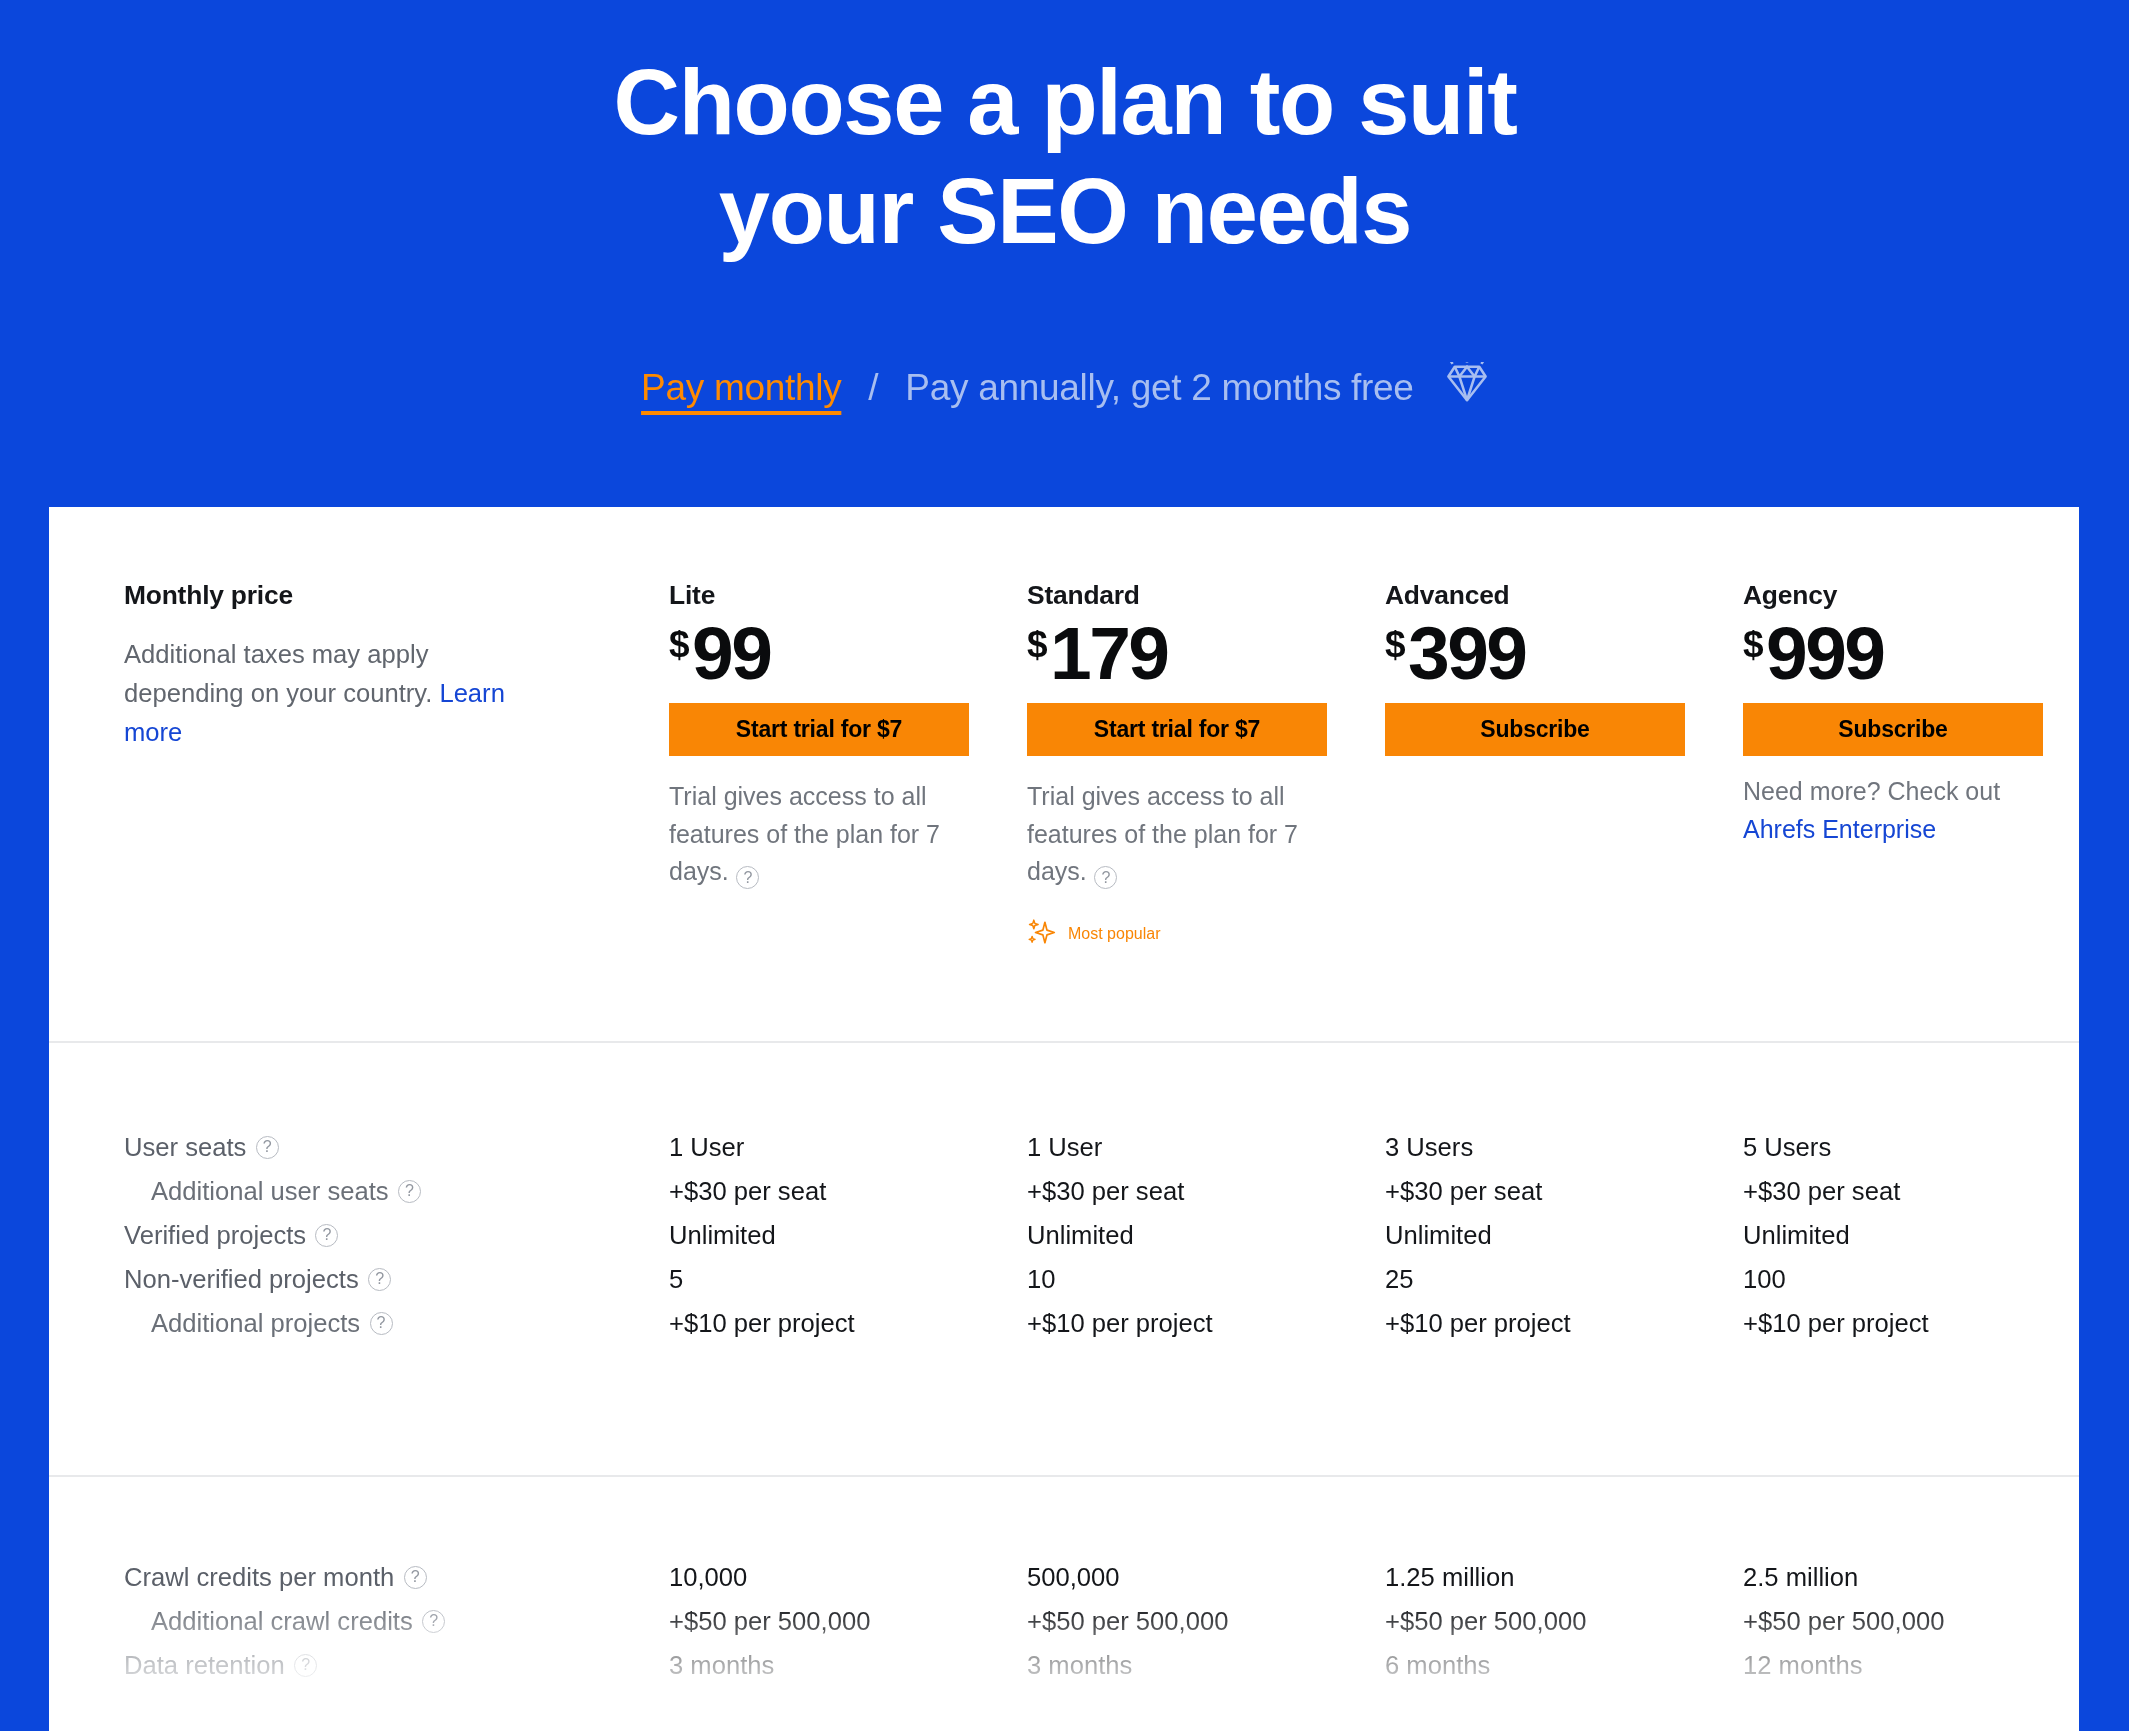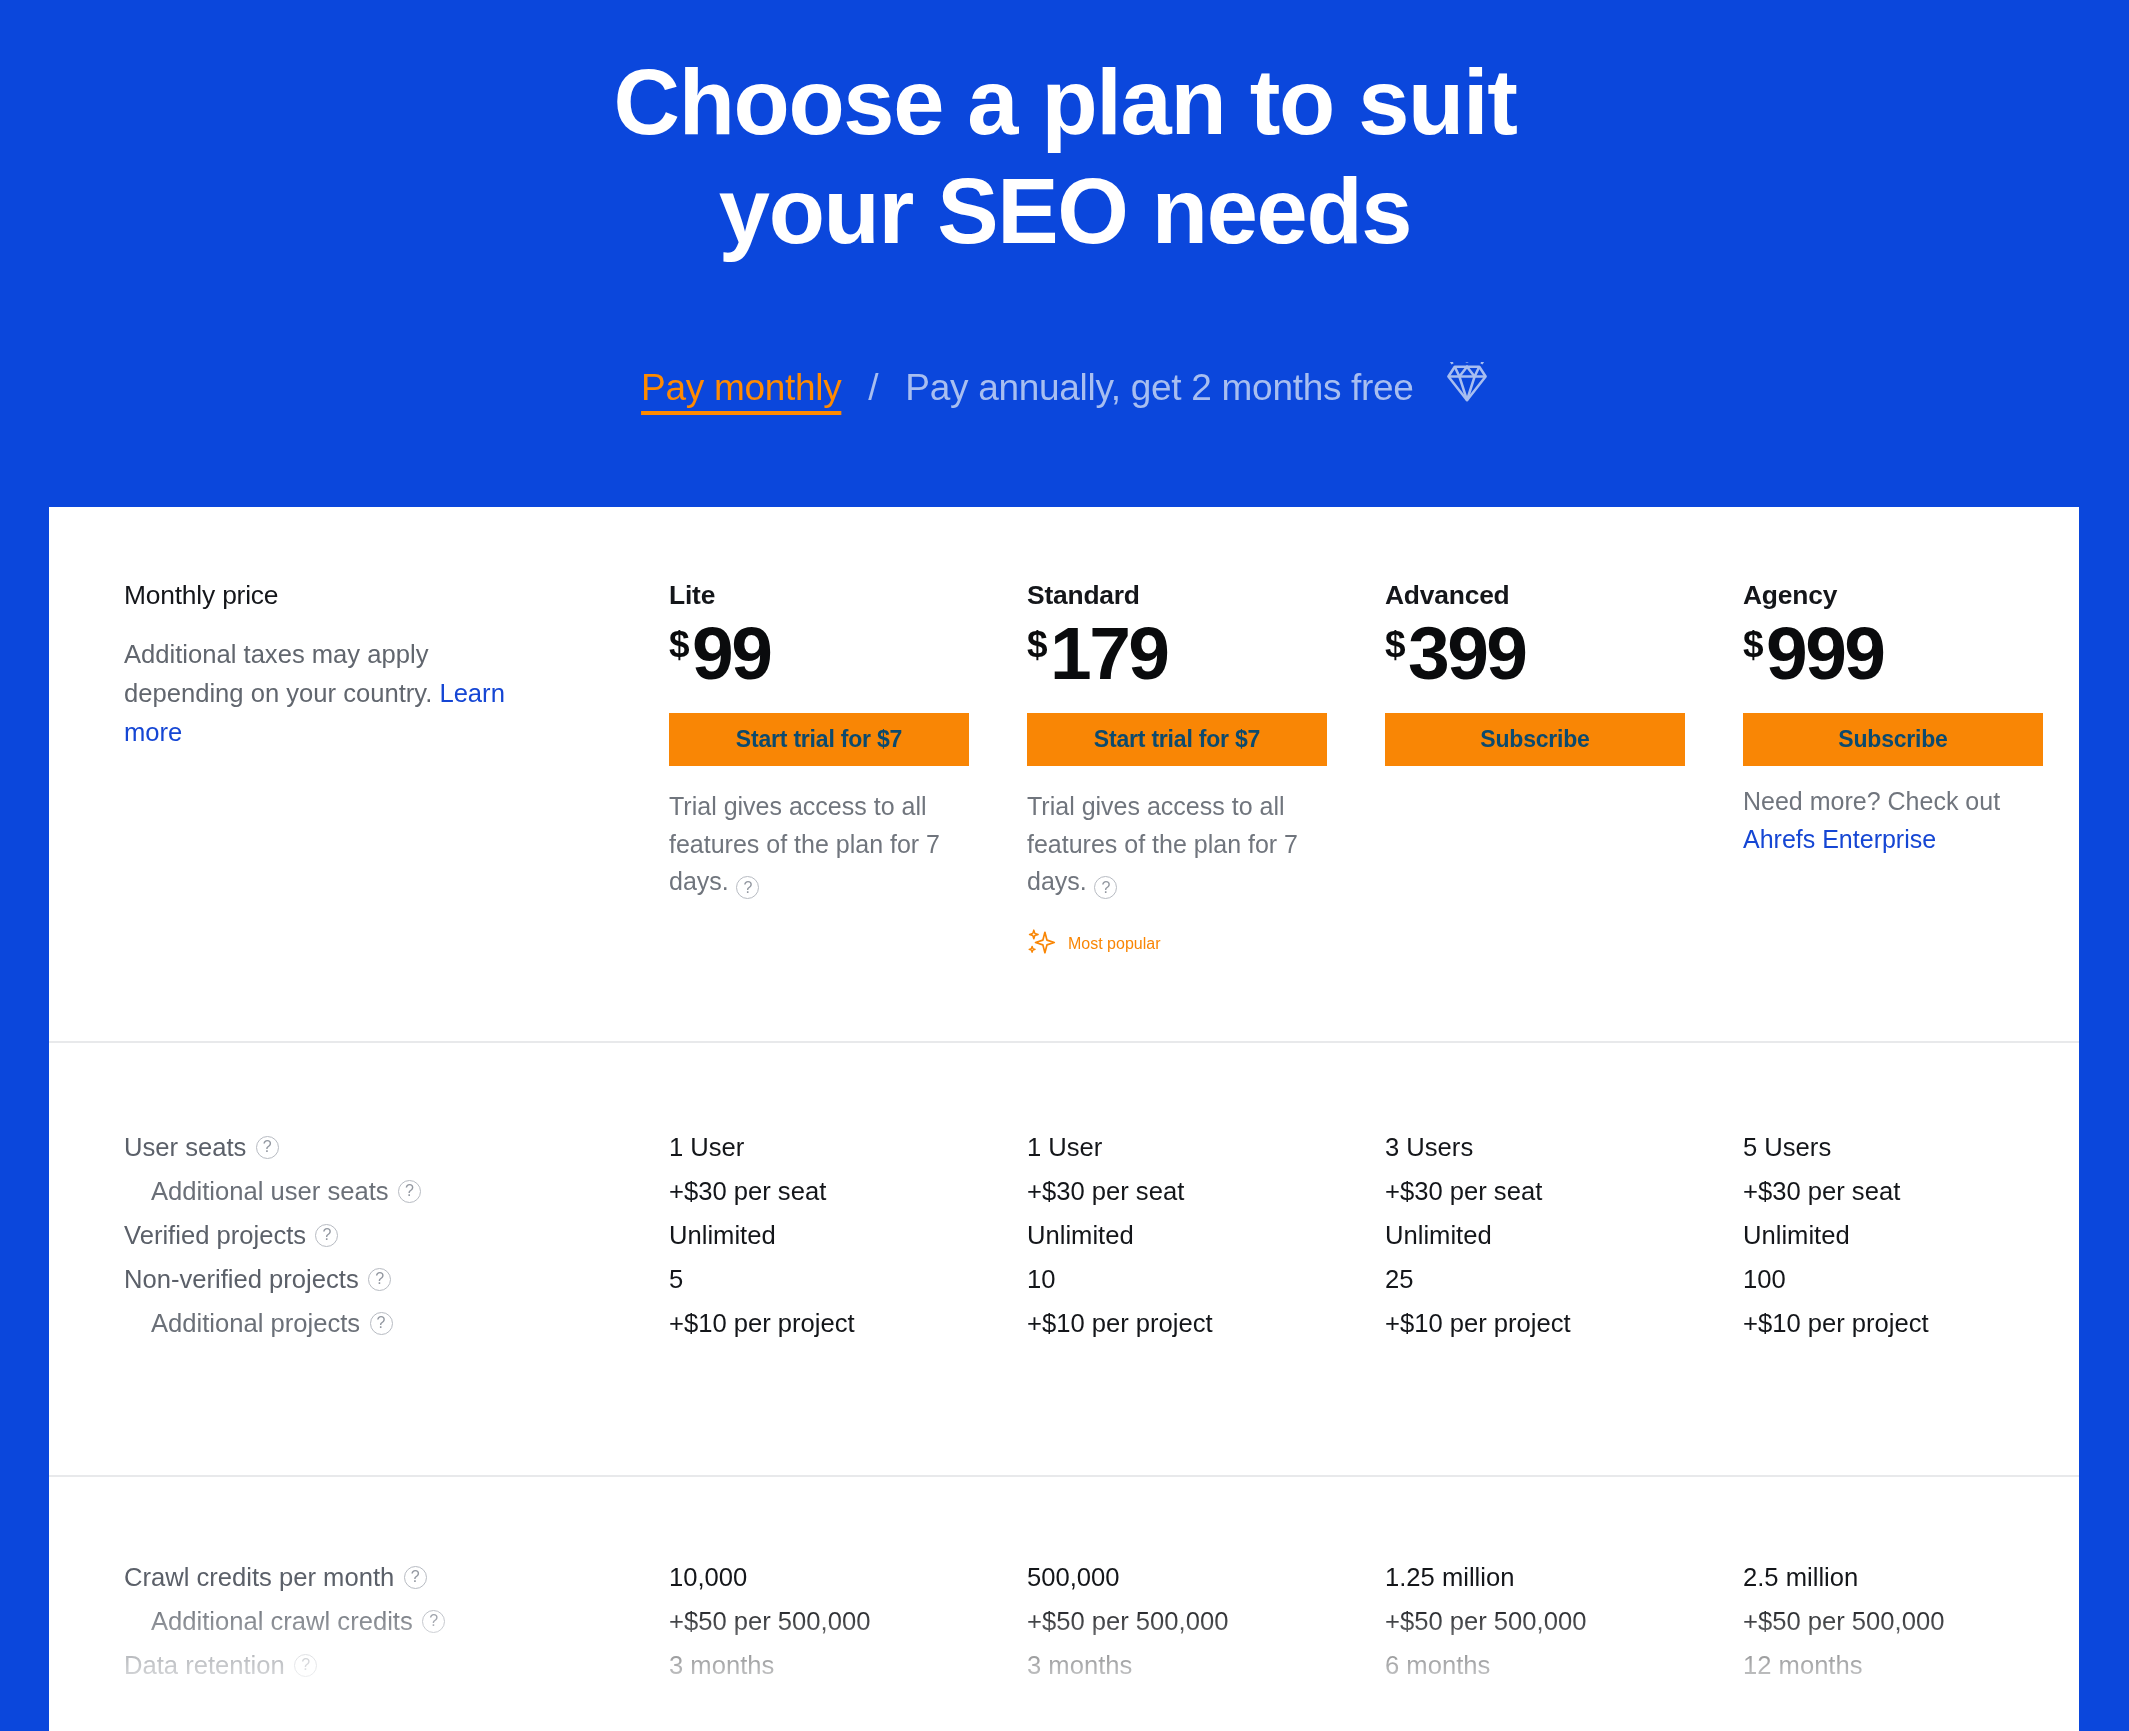--- a/index.html
+++ b/index.html
@@ -76,21 +76,21 @@
     grid-template-columns: 545px 358px 358px 358px 358px;
     padding-left: 75px;
   }
 
   
   .plans {
     padding-top: 73px;
   }
   .col-label-title {
     font-size: 26.4px;
-    font-weight: 400;
+    font-weight: 700;
     color: #14161A;
     letter-spacing: -0.2px;
   }
   .col-desc {
     margin-top: 24px;
     font-size: 25.6px;
     line-height: 1.52;
     color: #61666E;
     max-width: 426px;
   }
@@ -115,26 +115,26 @@
     margin-top: 10.2px;
     margin-right: 3.4px;
     letter-spacing: -0.9px;
   }
   .plan-price .amt {
     font-size: 75px;
     font-weight: 700;
     letter-spacing: -2.6px;
   }
   .cta-btn {
-    margin-top: 22px;
+    margin-top: 12px;
     display: block;
     width: 300px;
     height: 53px;
     background: #F98605;
-    color: #0c4a6e;
+    color: #000000;
     border: none;
     font-size: 23px;
     font-weight: 700;
     font-family: "Liberation Sans", sans-serif;
     cursor: pointer;
     letter-spacing: -0.2px;
   }
   .plan-note {
     margin-top: 22px;
     width: 300px;

